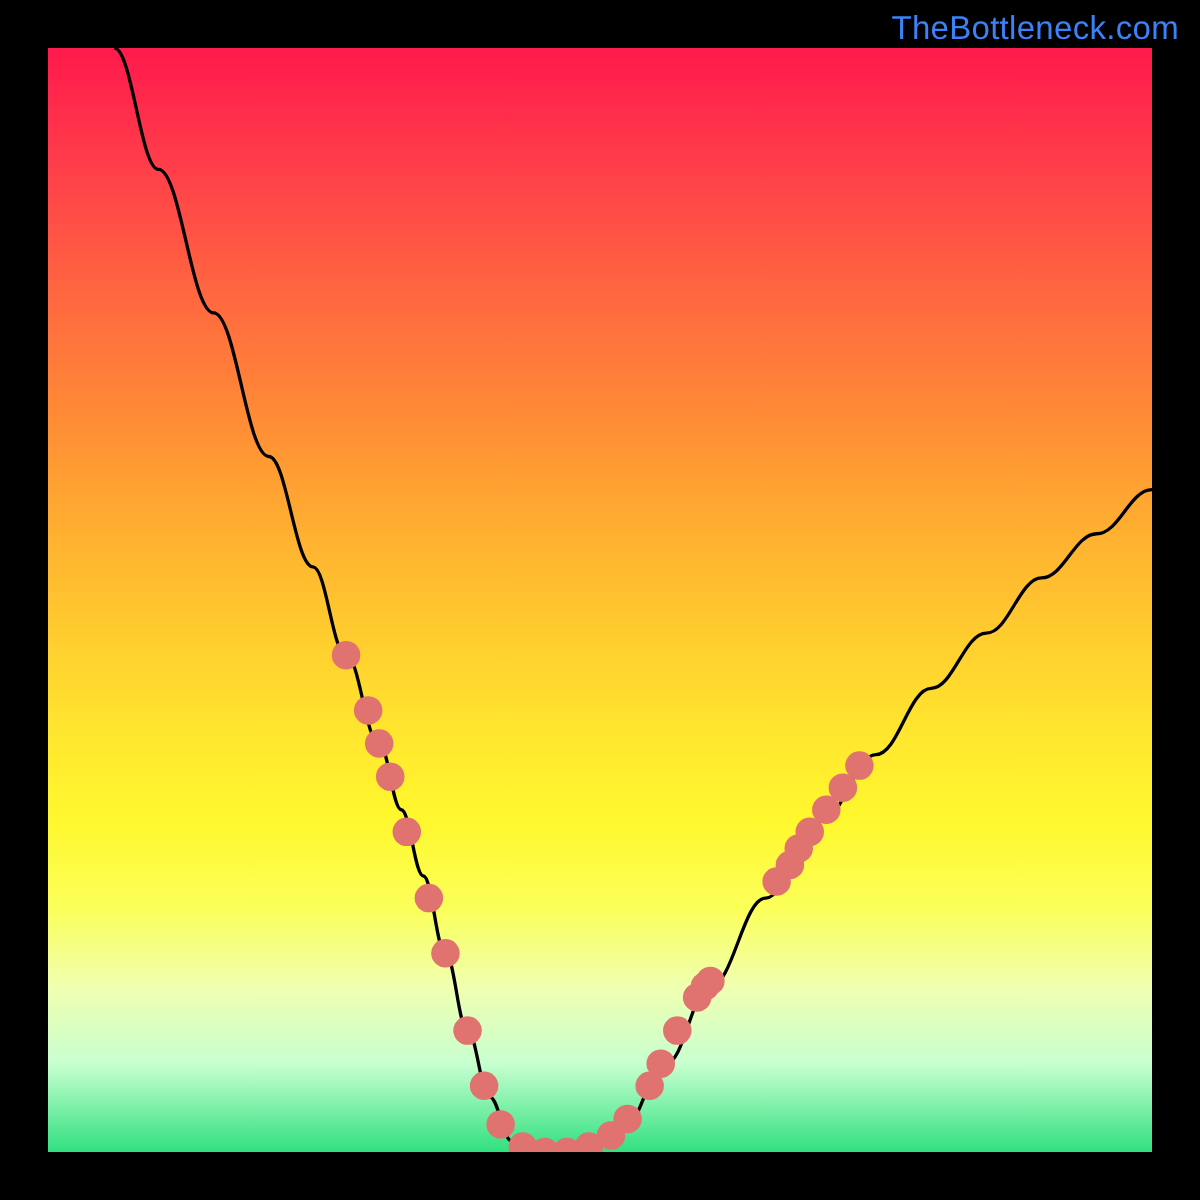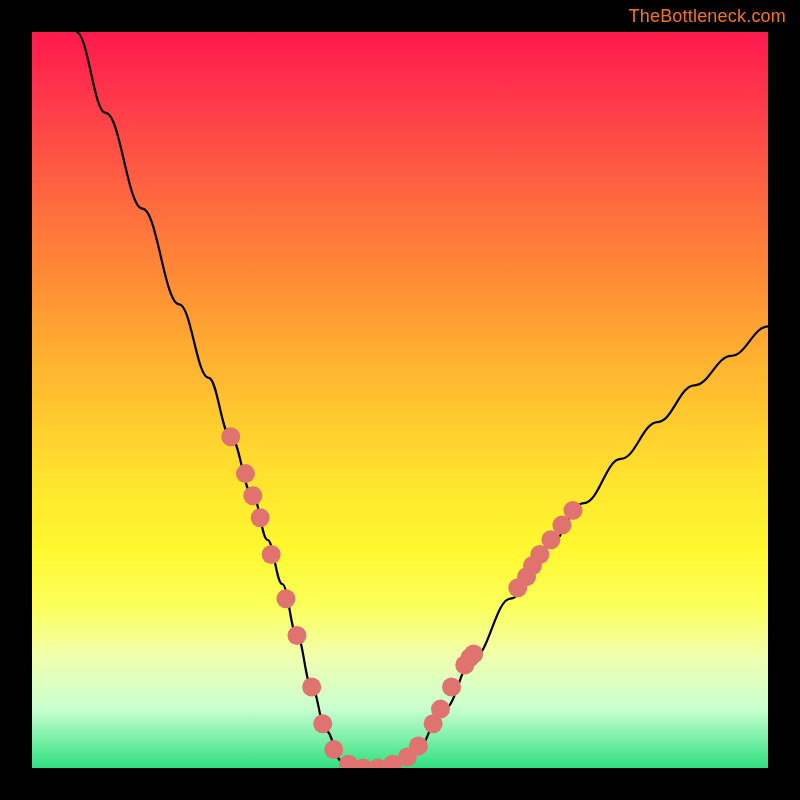--- a/index.html
+++ b/index.html
@@ -23,23 +23,23 @@
       #fbff5a 78%,
       #f0ffb0 85%,
       #c8ffd0 92%,
       #30e080 100%);
   }
   .watermark {
     position: absolute;
     top: 6px;
     right: 14px;
     font-family: Arial, Helvetica, sans-serif;
-    font-size: 18px;
+    font-size: 22px;
     font-weight: 500;
-    color: #f97316;
+    color: #3b82f6;
     letter-spacing: 0.2px;
   }
   svg.overlay {
     position: absolute;
     top: 32px;
     left: 32px;
     width: 736px;
     height: 736px;
   }
 </style>

